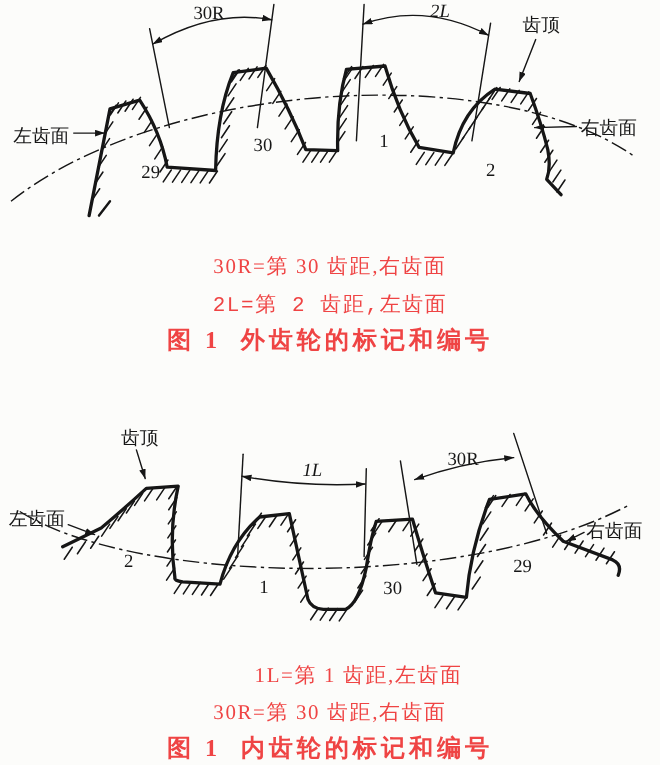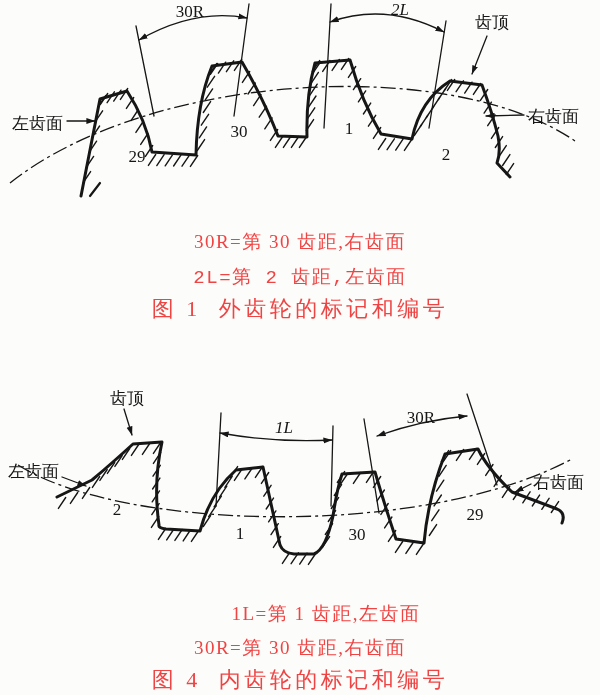--- a/index.html
+++ b/index.html
@@ -21,21 +21,21 @@
   .pitch{fill:none;stroke:#161616;stroke-width:1.3;stroke-dasharray:15 4 3 4;}
   .hatch{stroke:#161616;stroke-width:1.4;stroke-linecap:round;}
   .brk{fill:none;stroke:#161616;stroke-width:2.2;stroke-linecap:round;}
   .lbl{font-size:17px;}
   .num{font-size:17px;}
   .dim{font-size:17px;}
   .cap{
     position:absolute;left:0;width:600px;text-align:center;
     white-space:pre;letter-spacing:1.5px;font-size:19px;color:#ef4444;
   }
-  .cap.title{font-size:22px;font-weight:400;letter-spacing:3.5px;}
+  .cap.title{font-size:22px;font-weight:700;letter-spacing:3.5px;}
   #f1-legend1{top:229px;}
   #f1-legend2{top:264px;font-family:Liberation Mono, monospace;}
   #f1-title{top:294px;}
   #f2-legend1{top:601px;padding-left:26px;}
   #f2-legend2{top:635px;}
   #f2-title{top:665px;}
 </style>
 </head>
 <body>
 
@@ -281,13 +281,13 @@
   <text class="dim" x="284" y="60" text-anchor="middle" font-style="italic">1L</text>
   <text class="dim" x="421" y="50" text-anchor="middle">30R</text>
   <text class="num" x="117" y="142" text-anchor="middle">2</text>
   <text class="num" x="240" y="166" text-anchor="middle">1</text>
   <text class="num" x="357" y="167" text-anchor="middle">30</text>
   <text class="num" x="475" y="147" text-anchor="middle">29</text>
 </svg>
 
 <div class="cap" id="f2-legend1">1L=第 1 齿距,左齿面</div>
 <div class="cap" id="f2-legend2">30R=第 30 齿距,右齿面</div>
-<div class="cap title" id="f2-title">图 4  内齿轮的标记和编号</div>
+<div class="cap title" id="f2-title">图 1  内齿轮的标记和编号</div>
 
 </body></html>

